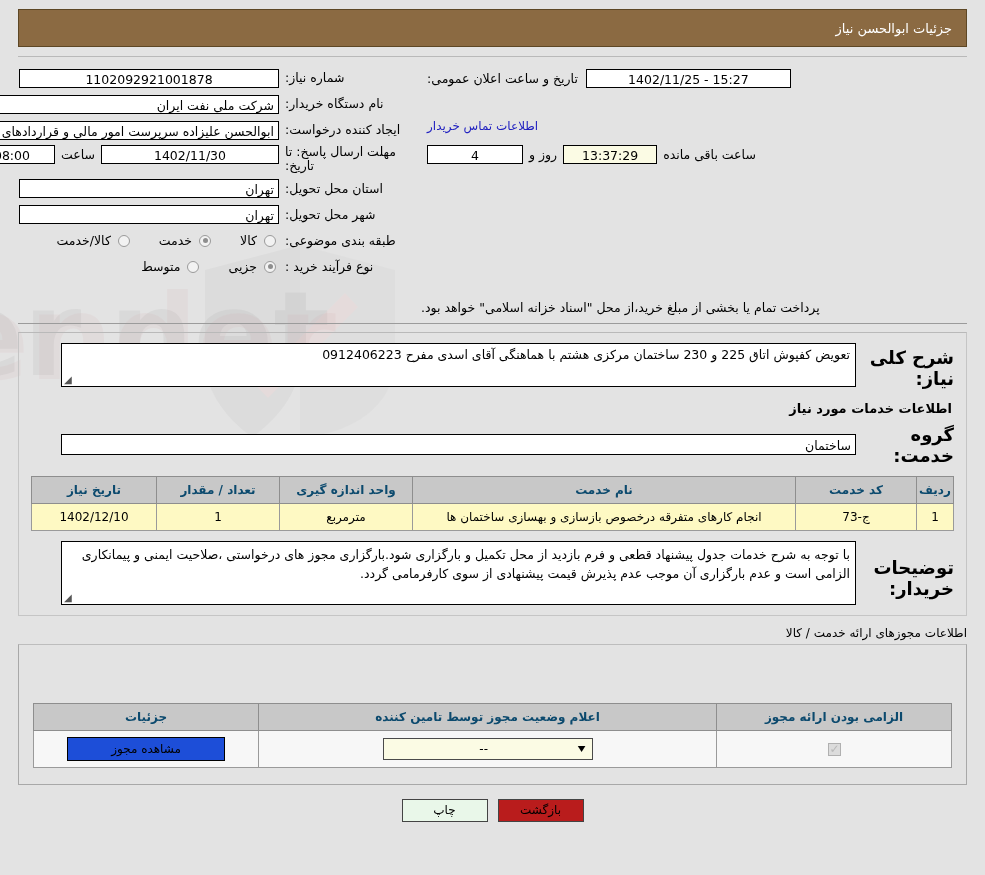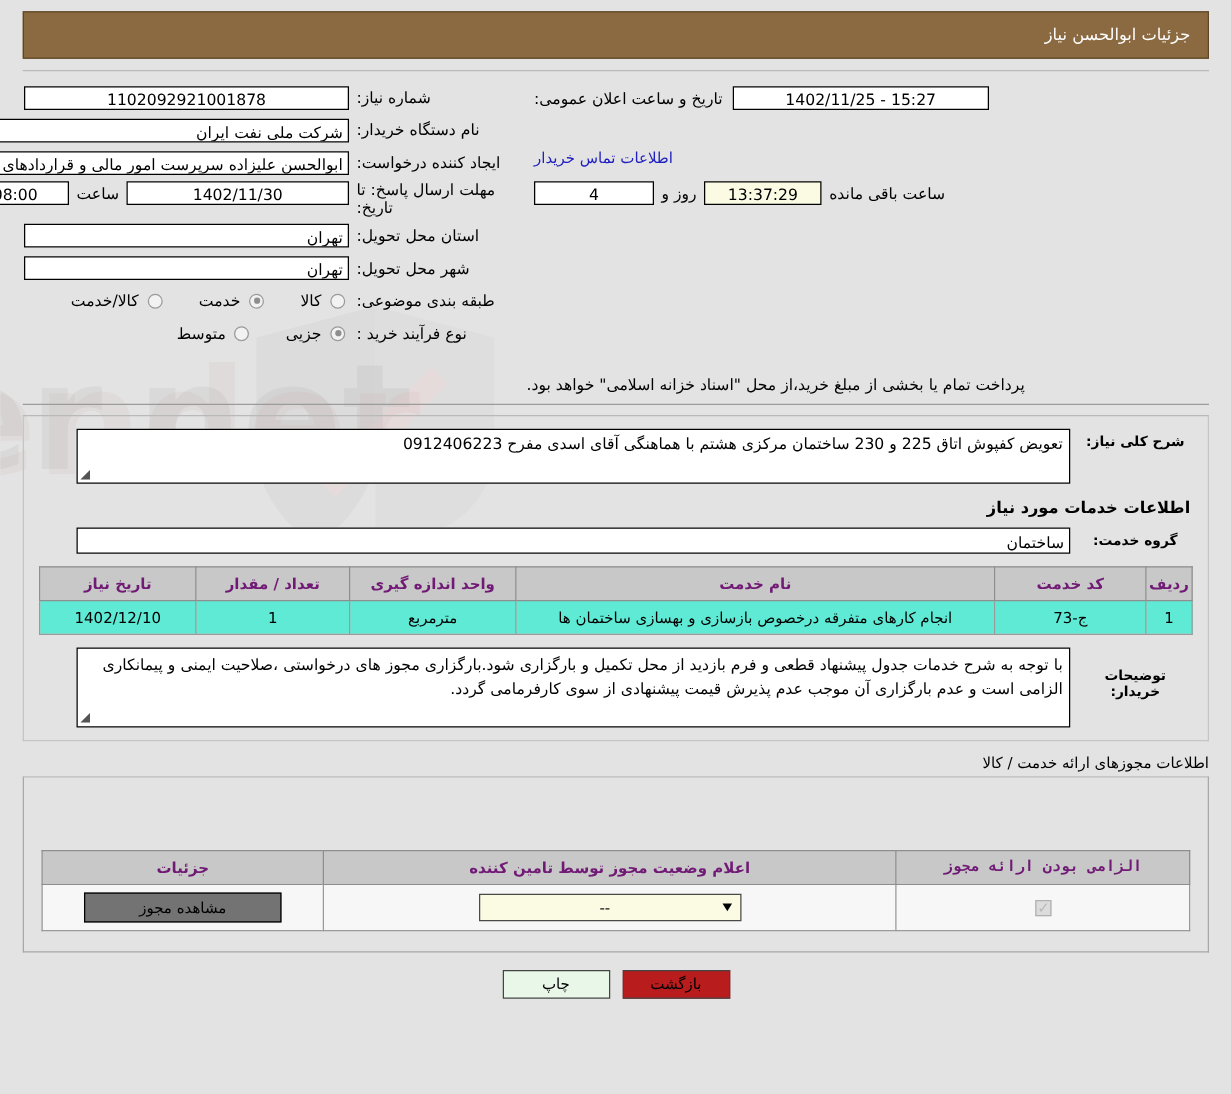--- a/index.html
+++ b/index.html
@@ -144,24 +144,24 @@
     border: 1px solid #c5c5c5;
     border-top: 1px solid #b9b9b9;
     background: transparent;
     padding: 10px 12px 10px 12px;
     position: relative;
   }
   .bigrow { display: flex; align-items: flex-start; }
   .biglbl {
     width: 92px;
     flex: none;
-    text-align: center;
+    text-align: right;
     padding-left: 6px;
     font-weight: bold;
-    font-size: 11px;
+    font-size: 18px;
     padding-top: 4px;
   }
   .textarea {
     background: #ffffff;
     border: 1px solid #000000;
     box-sizing: border-box;
     font-size: 12.5px;
     padding: 3px 5px;
     text-align: right;
     position: relative;
@@ -193,24 +193,24 @@
     border-collapse: collapse;
     width: 100%;
     font-size: 12px;
   }
   table.grid th {
     background: #c8c8c8;
     border: 1px solid #8e8e8e;
     height: 24px;
     font-weight: bold;
     font-size: 12px;
-    color: #701a75;
+    color: #0c4a6e;
   }
   table.grid td {
-    background: #5eead4;
+    background: #fef9c3;
     border: 1px solid #9a9a9a;
     height: 24px;
     text-align: center;
     font-size: 12px;
   }
 
   
   .permit-caption {
     margin: 10px 18px 4px 18px;
     font-size: 12px;
@@ -254,21 +254,21 @@
     justify-content: space-between;
     padding: 0 6px;
     box-sizing: border-box;
     font-size: 12px;
     cursor: pointer;
   }
   .select .caret { font-size: 10px; transform: scaleY(.8); }
   .select .val { flex: 1; text-align: center; }
 
   .btn-outline {
-    background: #737373;
+    background: #1d4ed8;
     border: 1px solid #000;
     height: 22px;
     line-height: 22px;
     padding: 0 14px;
     font-size: 12px;
     display: inline-block;
     cursor: pointer;
     min-width: 128px;
     text-align: center;
   }
@@ -491,21 +491,21 @@
     </div>
 
   </div>
 
   <div class="permit-caption">اطلاعات مجوزهای ارائه خدمت / کالا</div>
 
   <div class="permit-box">
     <table class="grid">
       <thead>
         <tr>
-          <th style="width:232px;font-family:Liberation Mono, monospace;">الزامی بودن ارائه مجوز</th>
+          <th style="width:232px;">الزامی بودن ارائه مجوز</th>
           <th>اعلام وضعیت مجوز توسط تامین کننده</th>
           <th style="width:222px;">جزئیات</th>
         </tr>
       </thead>
       <tbody>
         <tr>
           <td>
             <span class="chk on"></span>
           </td>
           <td>

